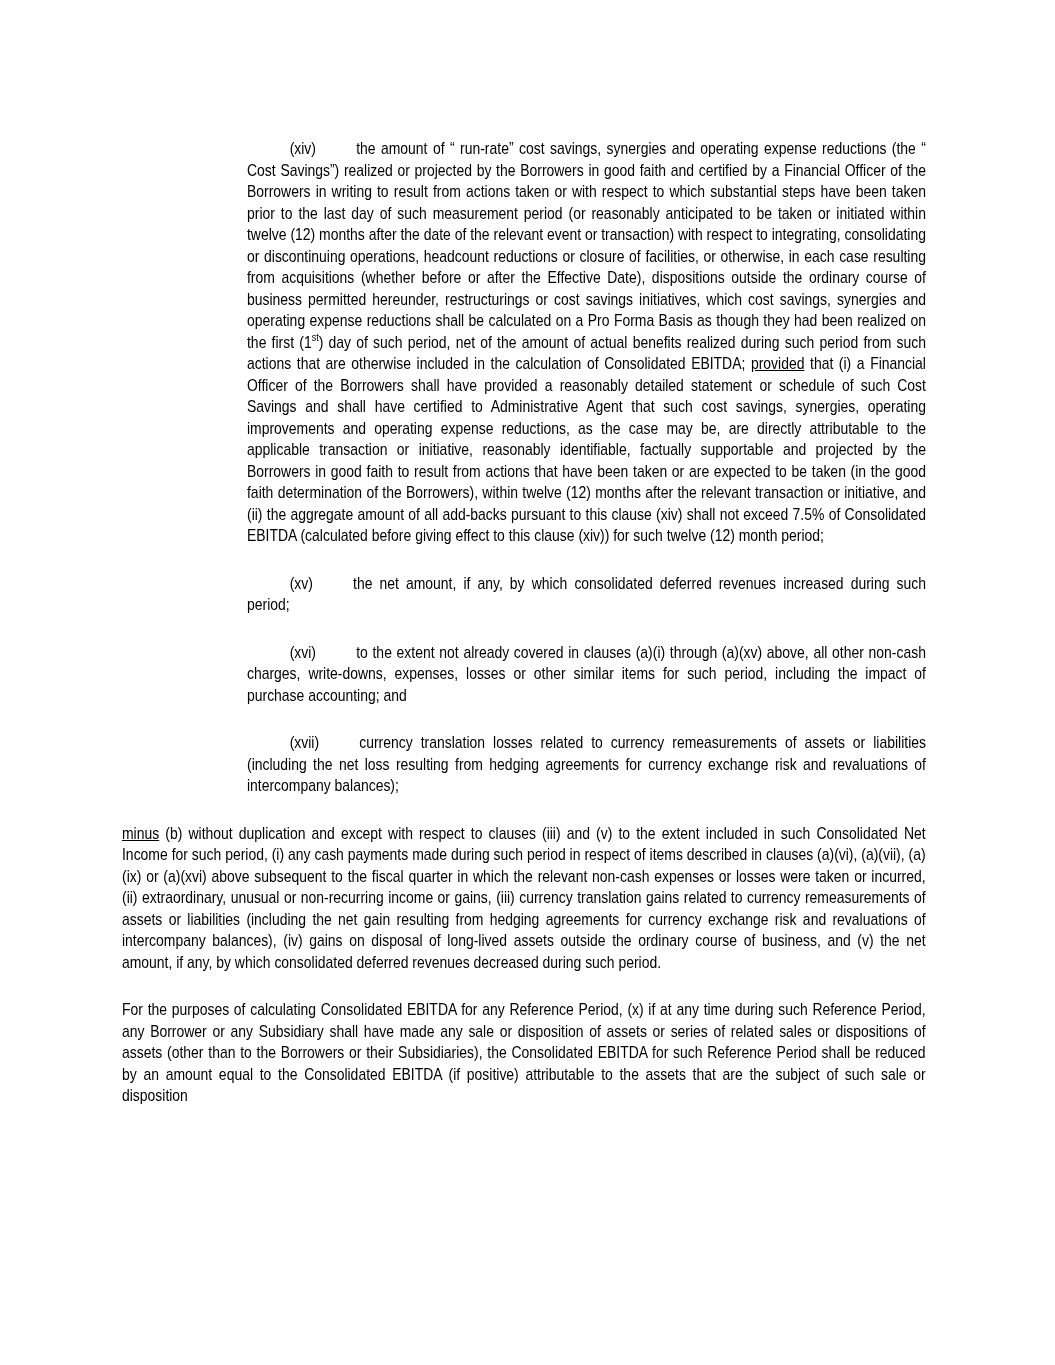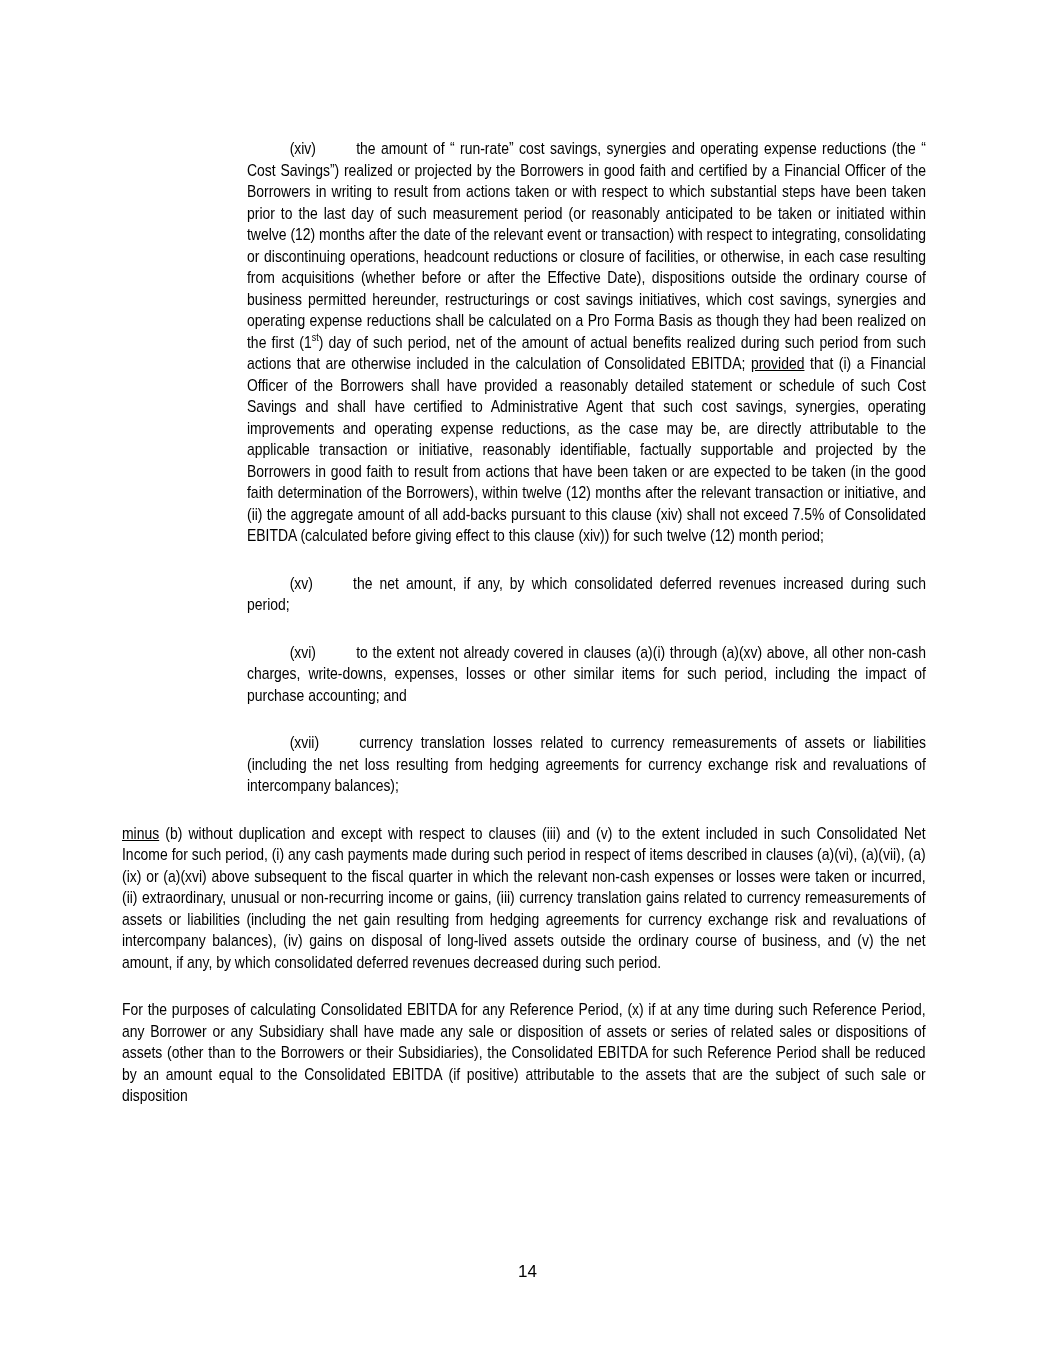--- a/index.html
+++ b/index.html
@@ -73,15 +73,14 @@
   <p class="clause"><span>(xv)</span><span class="tab"></span><span>the net amount, if any, by which consolidated deferred revenues increased during such period;</span></p>
 
   <p class="clause"><span>(xvi)</span><span class="tab"></span><span>to the extent not already covered in clauses (a)(i) through (a)(xv) above, all other non-cash charges, write-downs, expenses, losses or other similar items for such period, including the impact of purchase accounting; and</span></p>
 
   <p class="clause"><span>(xvii)</span><span class="tab"></span><span>currency translation losses related to currency remeasurements of assets or liabilities (including the net loss resulting from hedging agreements for currency exchange risk and revaluations of intercompany balances);</span></p>
 
   <p class="body-para"><span class="u">minus</span><span> (b) without duplication and except with respect to clauses (iii) and (v) to the extent included in such Consolidated Net Income for such period, (i) any cash payments made during such period in respect of items described in clauses (a)(vi), (a)(vii), (a)(ix) or (a)(xvi) above subsequent to the fiscal quarter in which the relevant non-cash expenses or losses were taken or incurred, (ii) extraordinary, unusual or non-recurring income or gains, (iii) currency translation gains related to currency remeasurements of assets or liabilities (including the net gain resulting from hedging agreements for currency exchange risk and revaluations of intercompany balances), (iv) gains on disposal of long-lived assets outside the ordinary course of business, and (v) the net amount, if any, by which consolidated deferred revenues decreased during such period.</span></p>
 
   <p class="body-para"><span>For the purposes of calculating Consolidated EBITDA for any Reference Period, (x) if at any time during such Reference Period, any Borrower or any Subsidiary shall have made any sale or disposition of assets or series of related sales or dispositions of assets (other than to the Borrowers or their Subsidiaries), the Consolidated EBITDA for such Reference Period shall be reduced by an amount equal to the Consolidated EBITDA (if positive) attributable to the assets that are the subject of such sale or disposition</span></p>
 
-  <div class="page-number">14</div>
 
 </div>
 
 </body></html>

